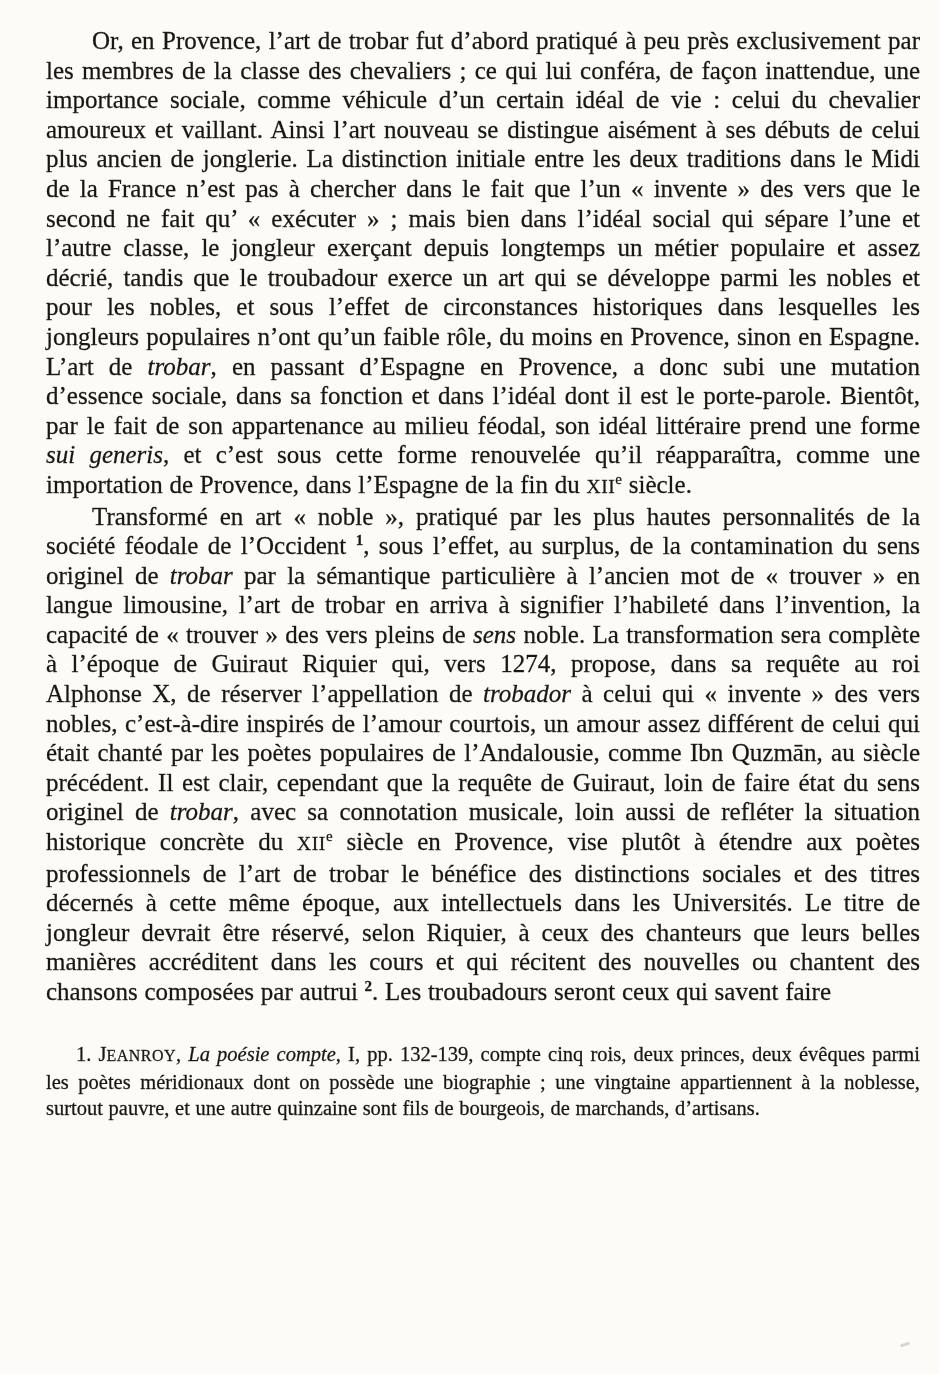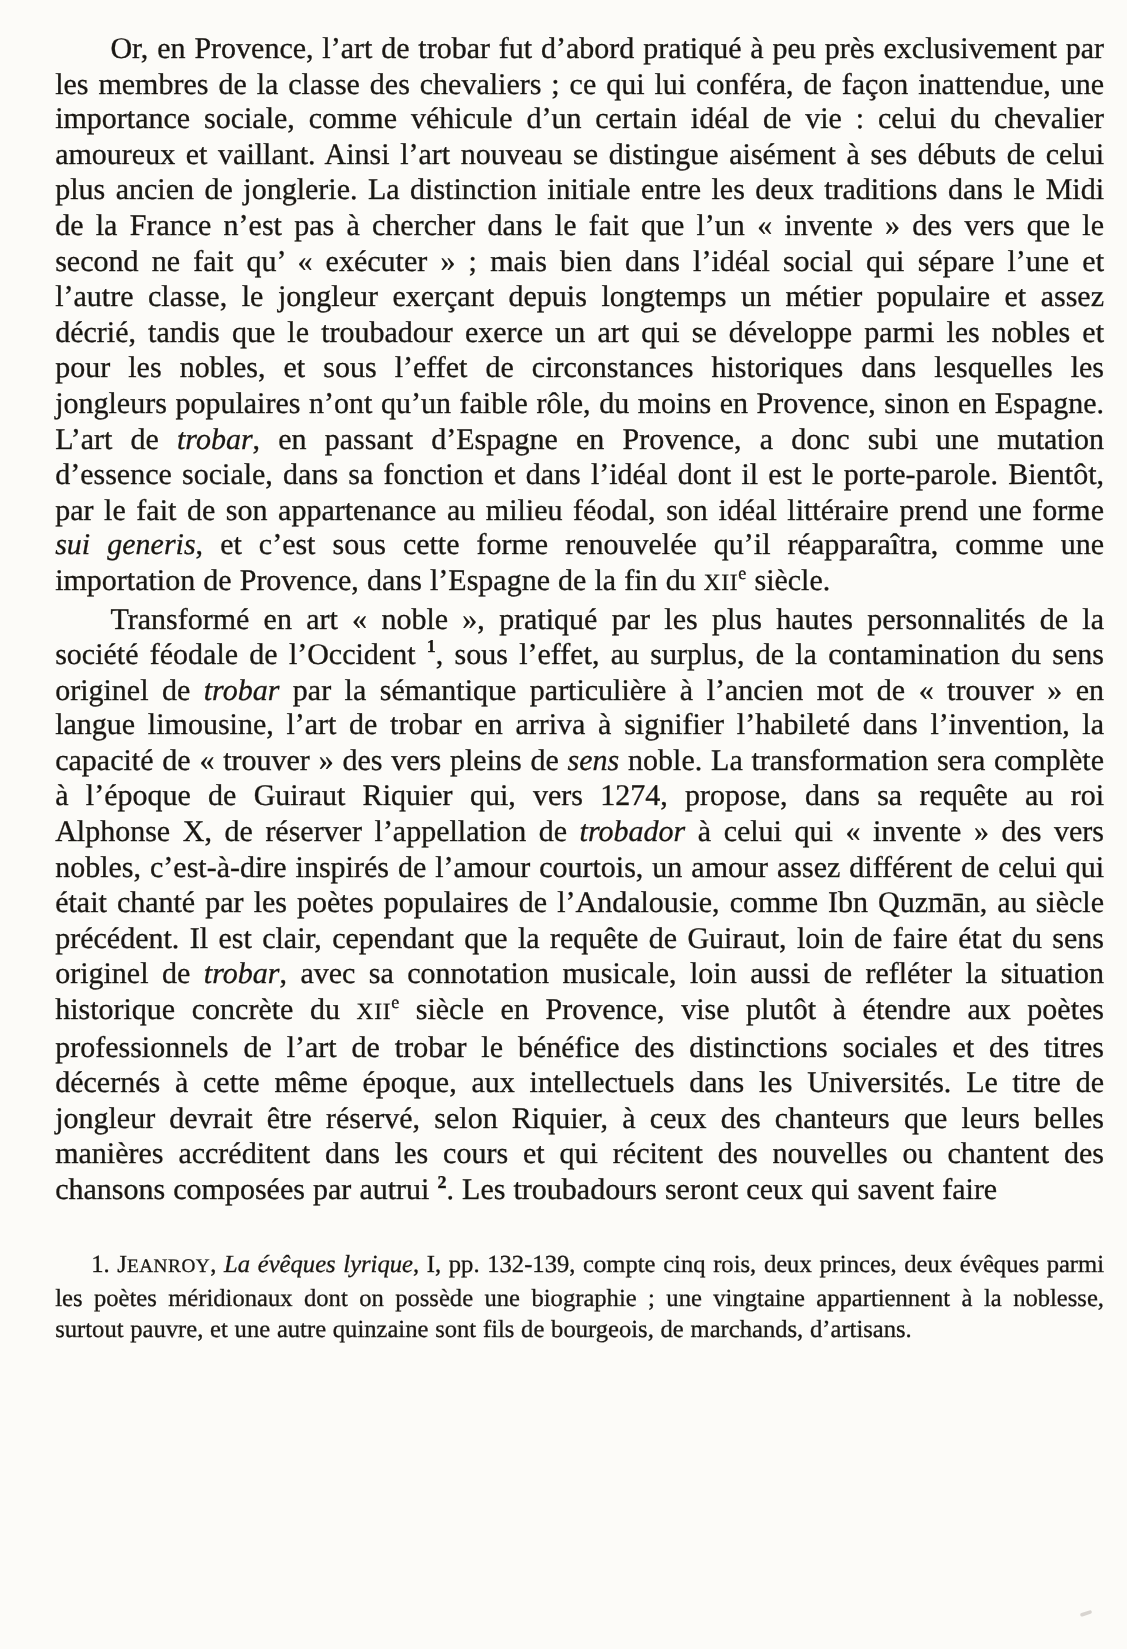--- a/index.html
+++ b/index.html
@@ -57,16 +57,16 @@
 </style>
 </head>
 <body>
 
 <div class="page">
   <div class="body-text">
     <p class="para">Or, en Provence, l’art de trobar fut d’abord pratiqué à peu près exclusivement par les membres de la classe des chevaliers&nbsp;; ce qui lui conféra, de façon inattendue, une importance sociale, comme véhicule d’un certain idéal de vie&nbsp;: celui du chevalier amoureux et vaillant. Ainsi l’art nouveau se distingue aisément à ses débuts de celui plus ancien de jonglerie. La distinction initiale entre les deux traditions dans le Midi de la France n’est pas à chercher dans le fait que l’un «&nbsp;invente&nbsp;» des vers que le second ne fait qu’ «&nbsp;exécuter&nbsp;»&nbsp;; mais bien dans l’idéal social qui sépare l’une et l’autre classe, le jongleur exerçant depuis longtemps un métier populaire et assez décrié, tandis que le troubadour exerce un art qui se développe parmi les nobles et pour les nobles, et sous l’effet de circonstances historiques dans lesquelles les jongleurs populaires n’ont qu’un faible rôle, du moins en Provence, sinon en Espagne. L’art de <span class="i">trobar</span>, en passant d’Espagne en Provence, a donc subi une mutation d’essence sociale, dans sa fonction et dans l’idéal dont il est le porte-parole. Bientôt, par le fait de son appartenance au milieu féodal, son idéal littéraire prend une forme <span class="i">sui generis</span>, et c’est sous cette forme renouvelée qu’il réapparaîtra, comme une importation de Provence, dans l’Espagne de la fin du <span class="sc">xii</span><span class="sup">e</span> siècle.</p>
     <p class="para">Transformé en art «&nbsp;noble&nbsp;», pratiqué par les plus hautes personnalités de la société féodale de l’Occident&nbsp;<span class="sup b">1</span>, sous l’effet, au surplus, de la contamination du sens originel de <span class="i">trobar</span> par la sémantique particulière à l’ancien mot de «&nbsp;trouver&nbsp;» en langue limousine, l’art de trobar en arriva à signifier l’habileté dans l’invention, la capacité de «&nbsp;trouver&nbsp;» des vers pleins de <span class="i">sens</span> noble. La transformation sera complète à l’époque de Guiraut Riquier qui, vers 1274, propose, dans sa requête au roi Alphonse X, de réserver l’appellation de <span class="i">trobador</span> à celui qui «&nbsp;invente&nbsp;» des vers nobles, c’est-à-dire inspirés de l’amour courtois, un amour assez différent de celui qui était chanté par les poètes populaires de l’Andalousie, comme Ibn Quzmān, au siècle précédent. Il est clair, cependant que la requête de Guiraut, loin de faire état du sens originel de <span class="i">trobar</span>, avec sa connotation musicale, loin aussi de refléter la situation historique concrète du <span class="sc">xii</span><span class="sup">e</span> siècle en Provence, vise plutôt à étendre aux poètes professionnels de l’art de trobar le bénéfice des distinctions sociales et des titres décernés à cette même époque, aux intellectuels dans les Universités. Le titre de jongleur devrait être réservé, selon Riquier, à ceux des chanteurs que leurs belles manières accréditent dans les cours et qui récitent des nouvelles ou chantent des chansons composées par autrui&nbsp;<span class="sup b">2</span>. Les troubadours seront ceux qui savent faire</p>
   </div>
   <div class="footnotes">
-    <p class="footnote">1. J<span class="sc">eanroy</span>, <span class="i">La évêques lyrique</span>, I, pp. 132-139, compte cinq rois, deux princes, deux évêques parmi les poètes méridionaux dont on possède une biographie&nbsp;; une vingtaine appartiennent à la noblesse, surtout pauvre, et une autre quinzaine sont fils de bourgeois, de marchands, d’artisans.</p>
+    <p class="footnote">1. J<span class="sc">eanroy</span>, <span class="i">La poésie compte</span>, I, pp. 132-139, compte cinq rois, deux princes, deux évêques parmi les poètes méridionaux dont on possède une biographie&nbsp;; une vingtaine appartiennent à la noblesse, surtout pauvre, et une autre quinzaine sont fils de bourgeois, de marchands, d’artisans.</p>
   </div>
 </div>
 <div class="speck"></div>
 
 </body></html>

